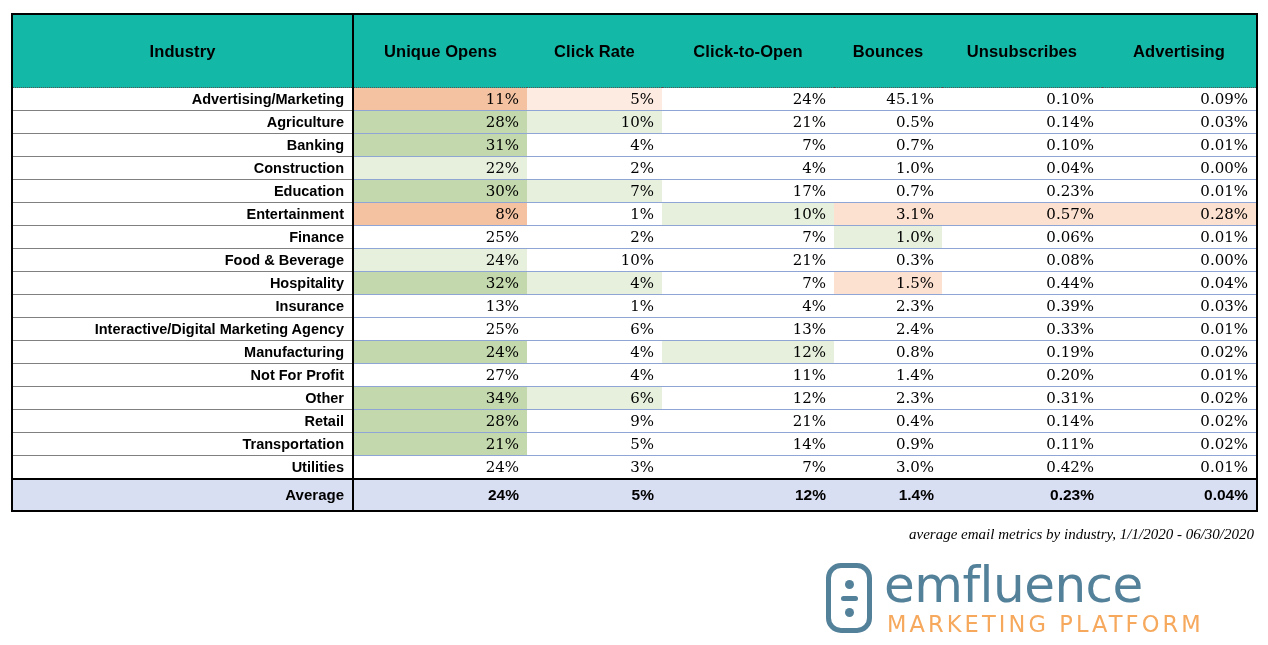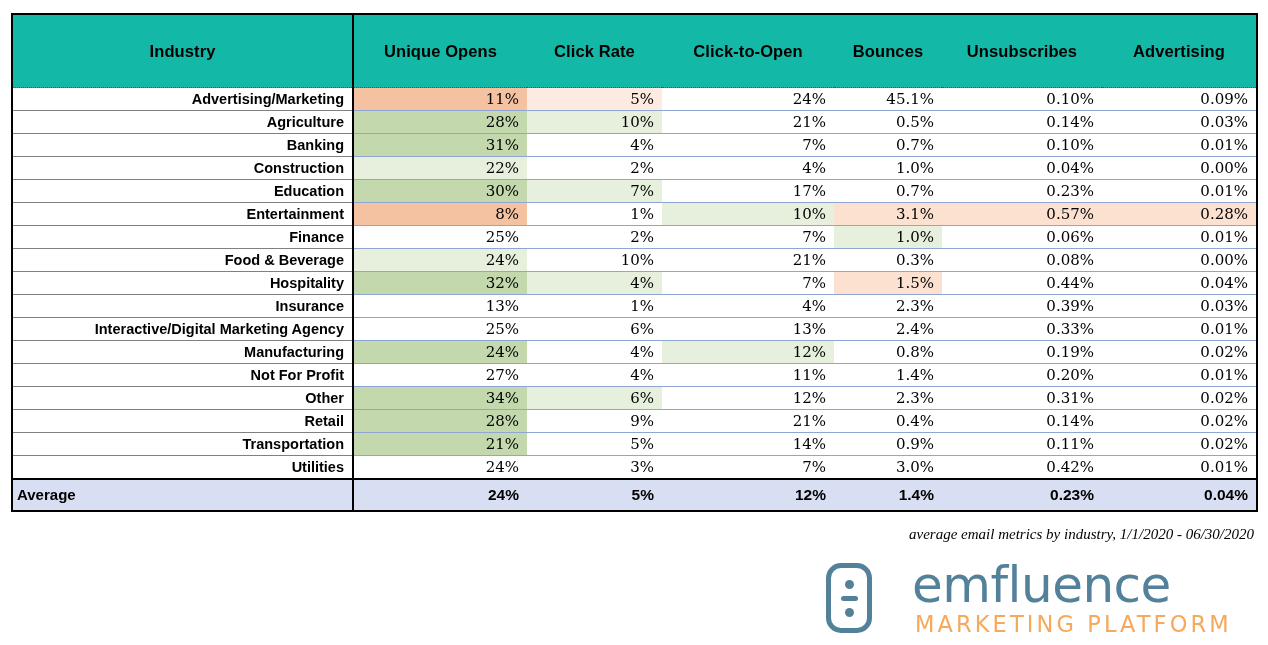--- a/index.html
+++ b/index.html
@@ -97,21 +97,21 @@
 
   
   tfoot td {
     background: #d9dff2;
     height: 30px;
     line-height: 30px;
     font-weight: bold;
     padding: 0 8px;
   }
   tfoot td.ind {
-    text-align: left;
+    text-align: right;
     font-size: 15px;
     padding-left: 4px;
     border-right: 2px solid #000000;
   }
   tfoot td.num {
     text-align: right;
     font-size: 15.5px;
   }
 
   
@@ -168,21 +168,20 @@
     width: 17px;
     height: 5px;
     border-radius: 3px;
     background: #54819a;
     margin: 3px 0;
   }
   .logo-text {
     display: flex;
     flex-direction: column;
     justify-content: space-between;
-    margin-left: 28px;
   }
   .logo-word {
     font-family: "DejaVu Sans", sans-serif;
     font-size: 50px;
     line-height: 50px;
     color: #54819a;
     letter-spacing: -0.5px;
     font-weight: 400;
   }
   .logo-sub {

